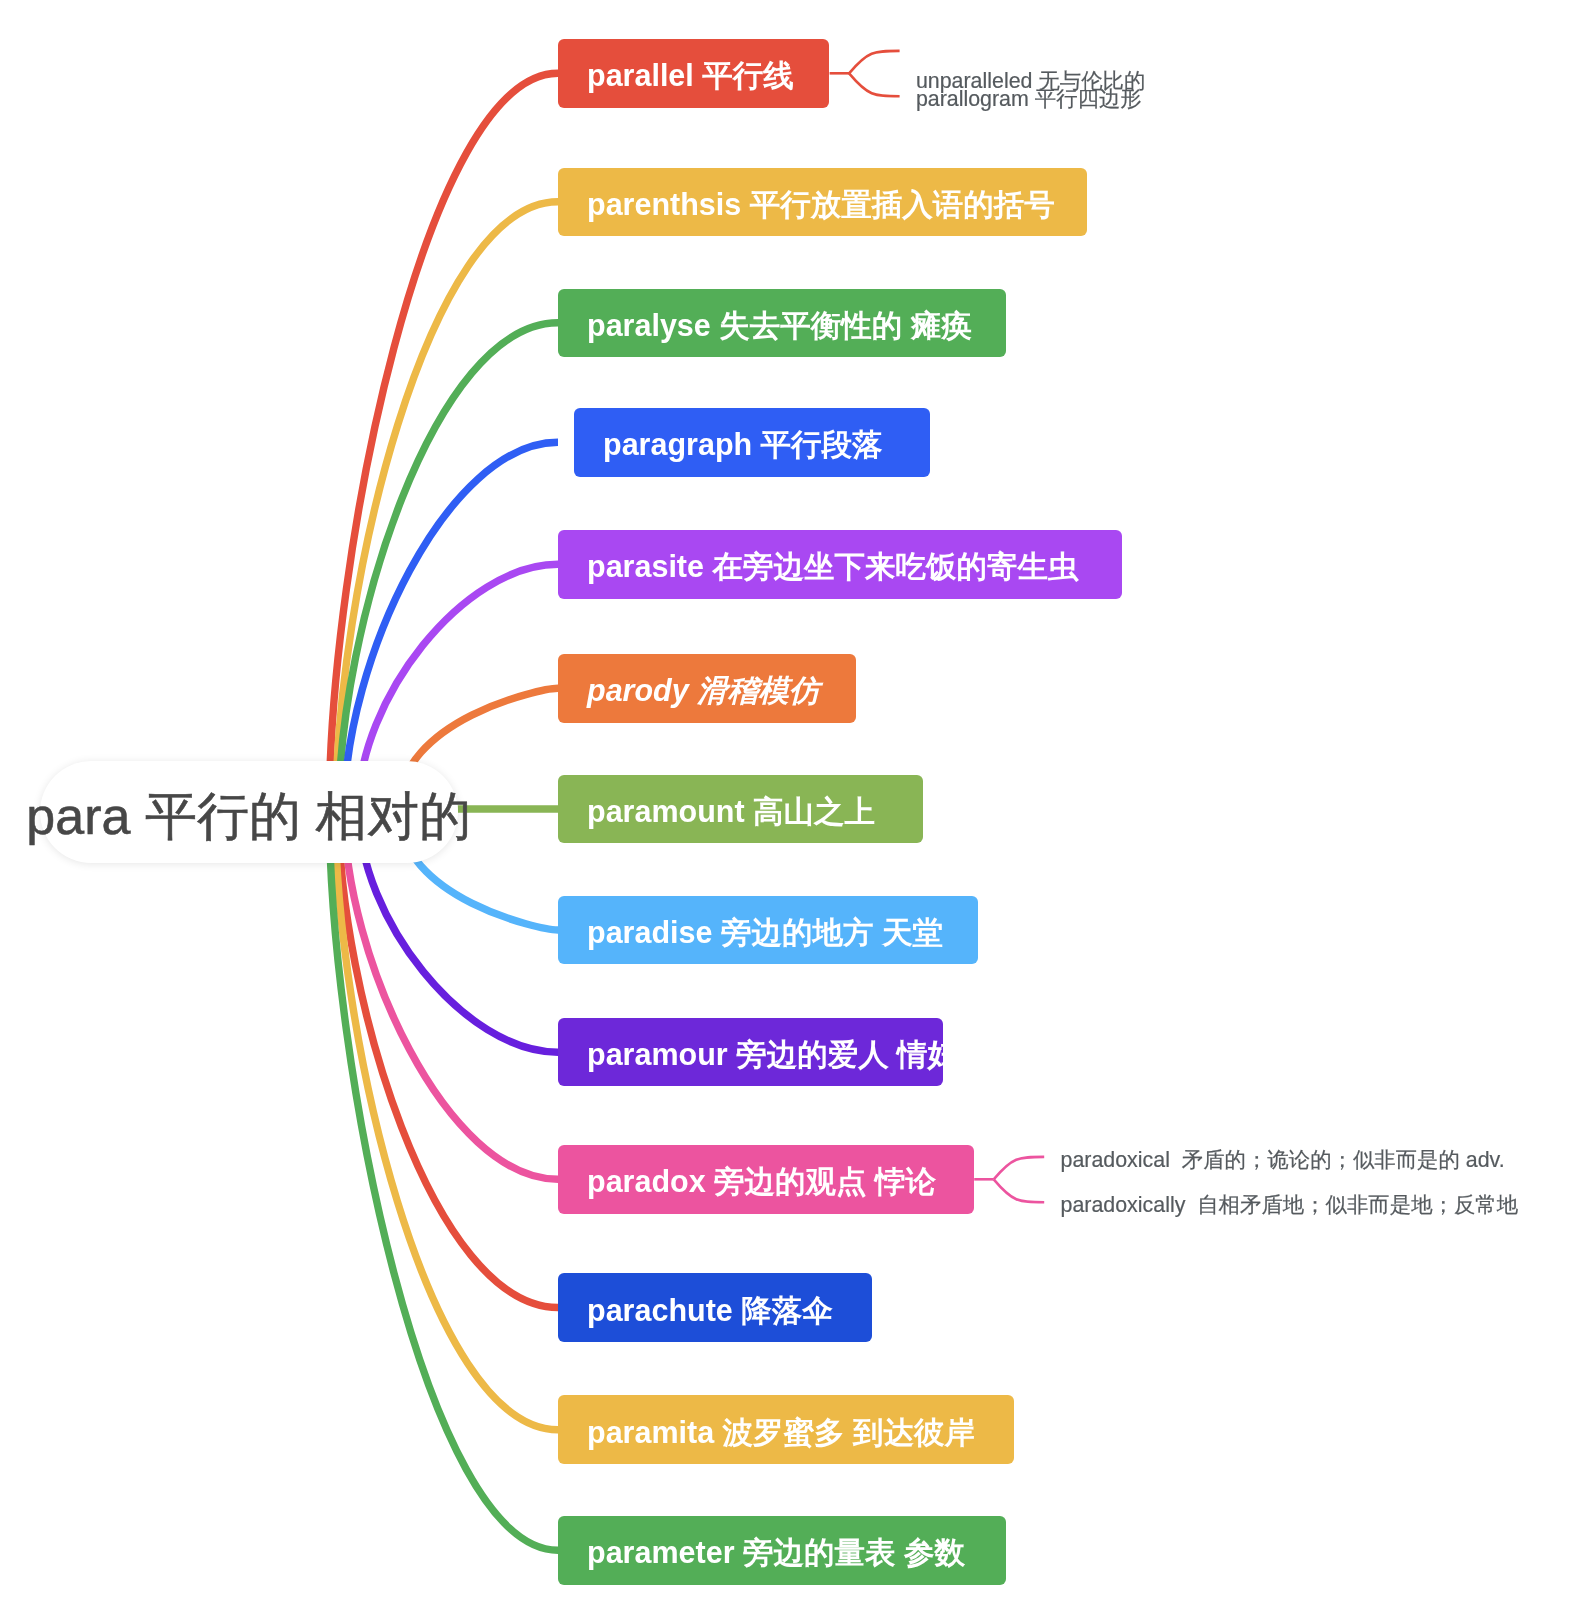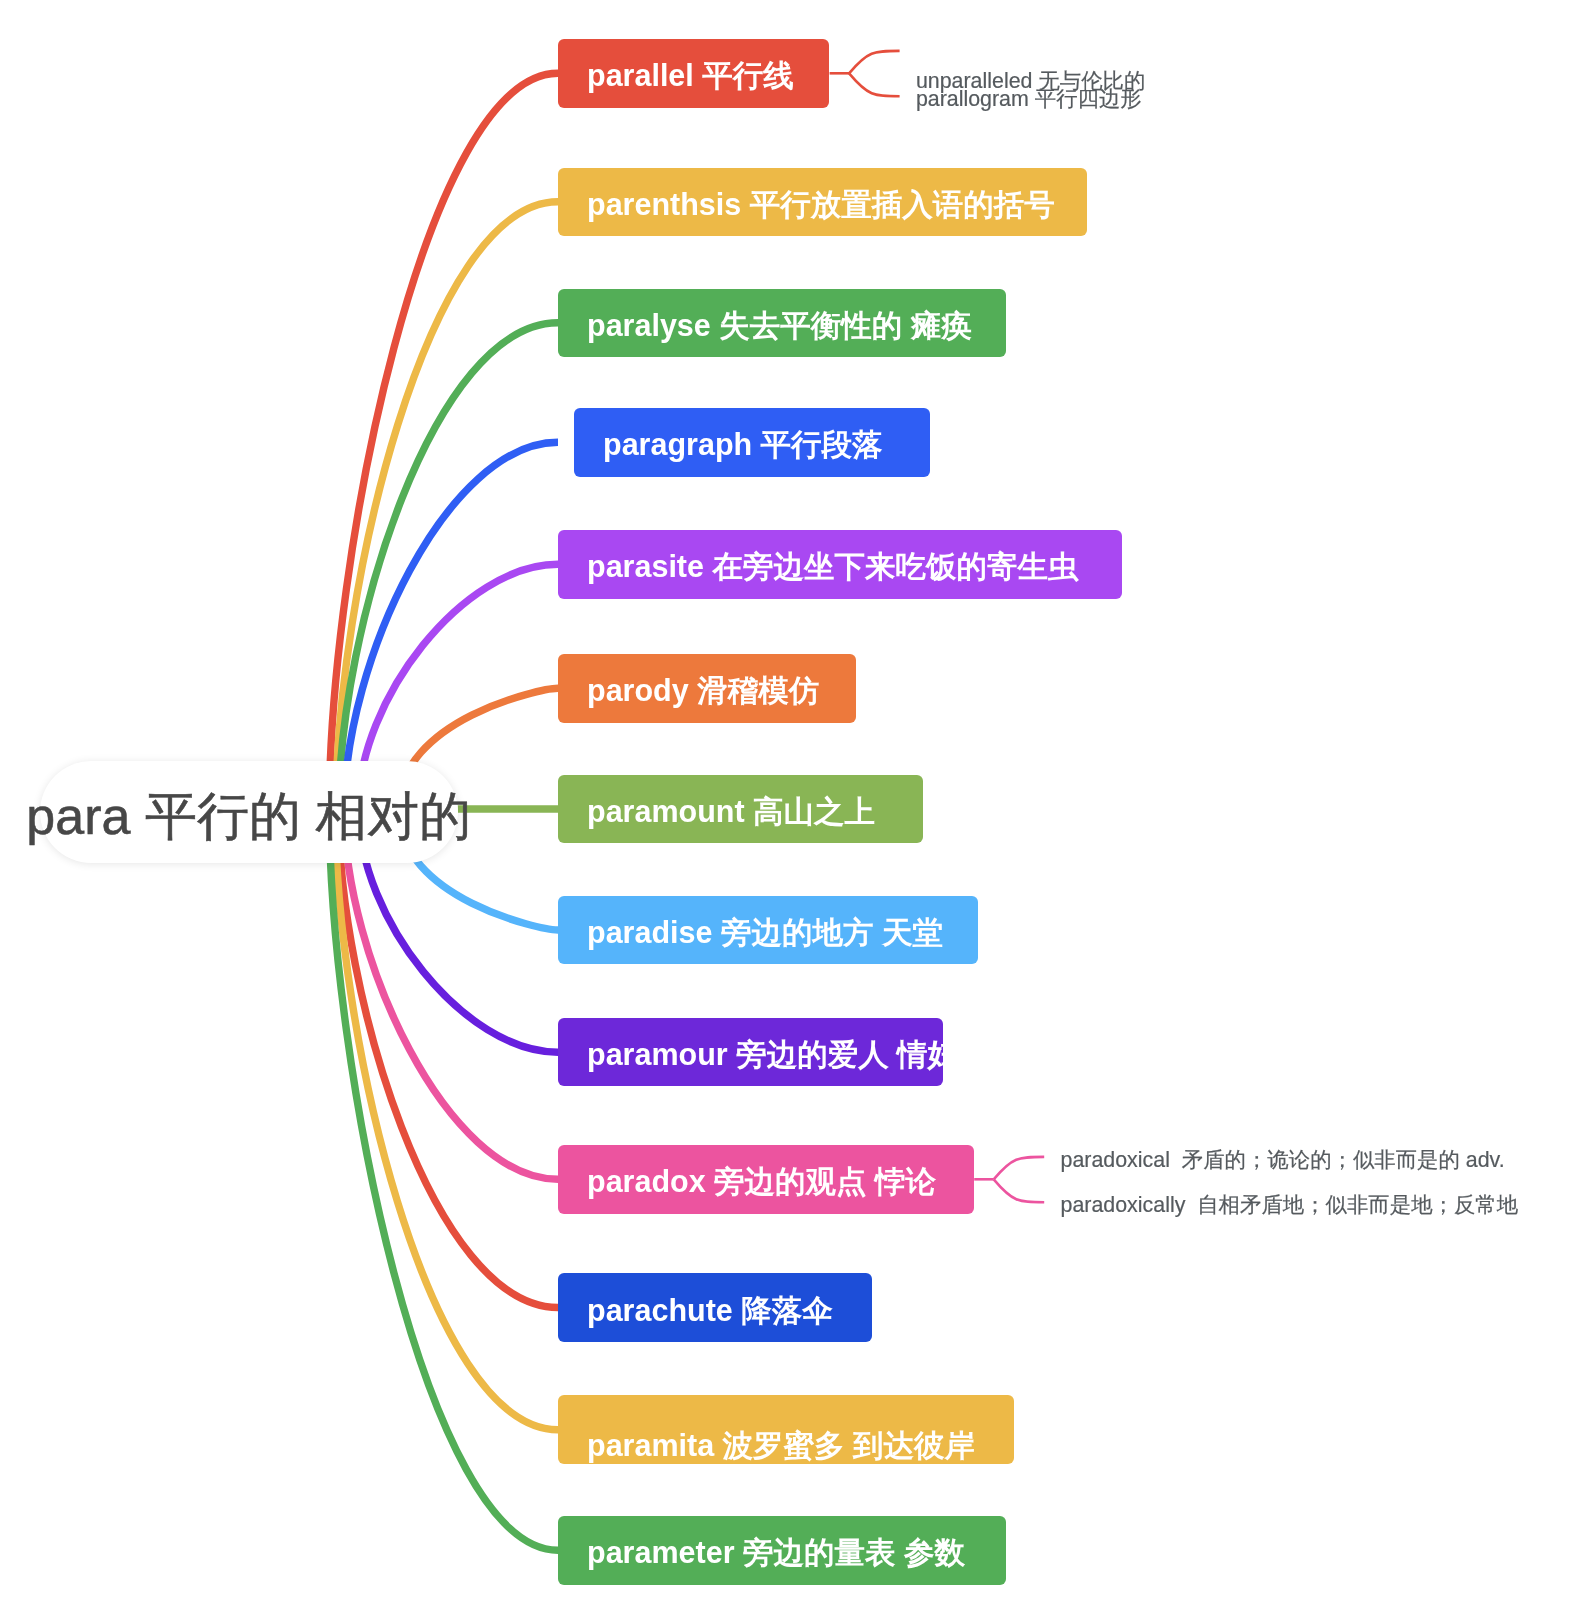--- a/index.html
+++ b/index.html
@@ -56,39 +56,39 @@
       </div>
       <div class="node" style="left: 558px; top: 288.5px; width: 447.5px; background: rgb(83, 174, 87);">
         <span>paralyse 失去平衡性的 瘫痪</span>
       </div>
       <div class="node" style="left: 574px; top: 408px; width: 355.8px; background: rgb(47, 94, 244);">
         <span>paragraph 平行段落</span>
       </div>
       <div class="node" style="left: 558px; top: 530px; width: 563.7px; background: rgb(169, 72, 242);">
         <span>parasite 在旁边坐下来吃饭的寄生虫</span>
       </div>
-      <div class="node" style="left: 558px; top: 654px; width: 297.5px; background: rgb(237, 121, 60);">
+      <div class="node" style="left: 558px; top: 654px; width: 297.5px; background: rgb(237, 121, 60); font-style: italic;">
         <span>parody 滑稽模仿</span>
       </div>
       <div class="node" style="left: 558px; top: 774.75px; width: 365.4px; background: rgb(137, 181, 85);">
         <span>paramount 高山之上</span>
       </div>
       <div class="node" style="left: 558px; top: 895.75px; width: 419.8px; background: rgb(85, 180, 251);">
         <span>paradise 旁边的地方 天堂</span>
       </div>
       <div class="node" style="left: 558px; top: 1017.9px; width: 385px; background: #6d28d9;">
         <span>paramour 旁边的爱人 情妇</span>
       </div>
       <div class="node" style="left: 558px; top: 1145px; width: 415.6px; background: rgb(236, 84, 159);">
         <span>paradox 旁边的观点 悖论</span>
       </div>
       <div class="node" style="left: 558px; top: 1273.25px; width: 313.7px; background: #1d4ed8;">
         <span>parachute 降落伞</span>
       </div>
-      <div class="node" style="left: 558px; top: 1395.4px; width: 455.6px; background: rgb(237, 185, 71); align-items: flex-end;">
+      <div class="node" style="left: 558px; top: 1395.4px; width: 455.6px; background: rgb(237, 185, 71);">
         <span>paramita 波罗蜜多 到达彼岸</span>
       </div>
       <div class="node" style="left: 558px; top: 1516px; width: 447.8px; background: rgb(83, 174, 87);">
         <span>parameter 旁边的量表 参数</span>
       </div>
       <div class="sub" style="left: 915.9px; top: 38.8px; margin-top: 27px;">unparalleled 无与伦比的</div>
       <div class="sub" style="left: 915.9px; top: 84.1px;">parallogram 平行四边形</div>
       <div class="sub" style="left: 1060.5px; top: 1144.8px;">paradoxical  矛盾的；诡论的；似非而是的 adv.</div>
       <div class="sub" style="left: 1060.5px; top: 1190.1px;">paradoxically  自相矛盾地；似非而是地；反常地</div>
     </div>

